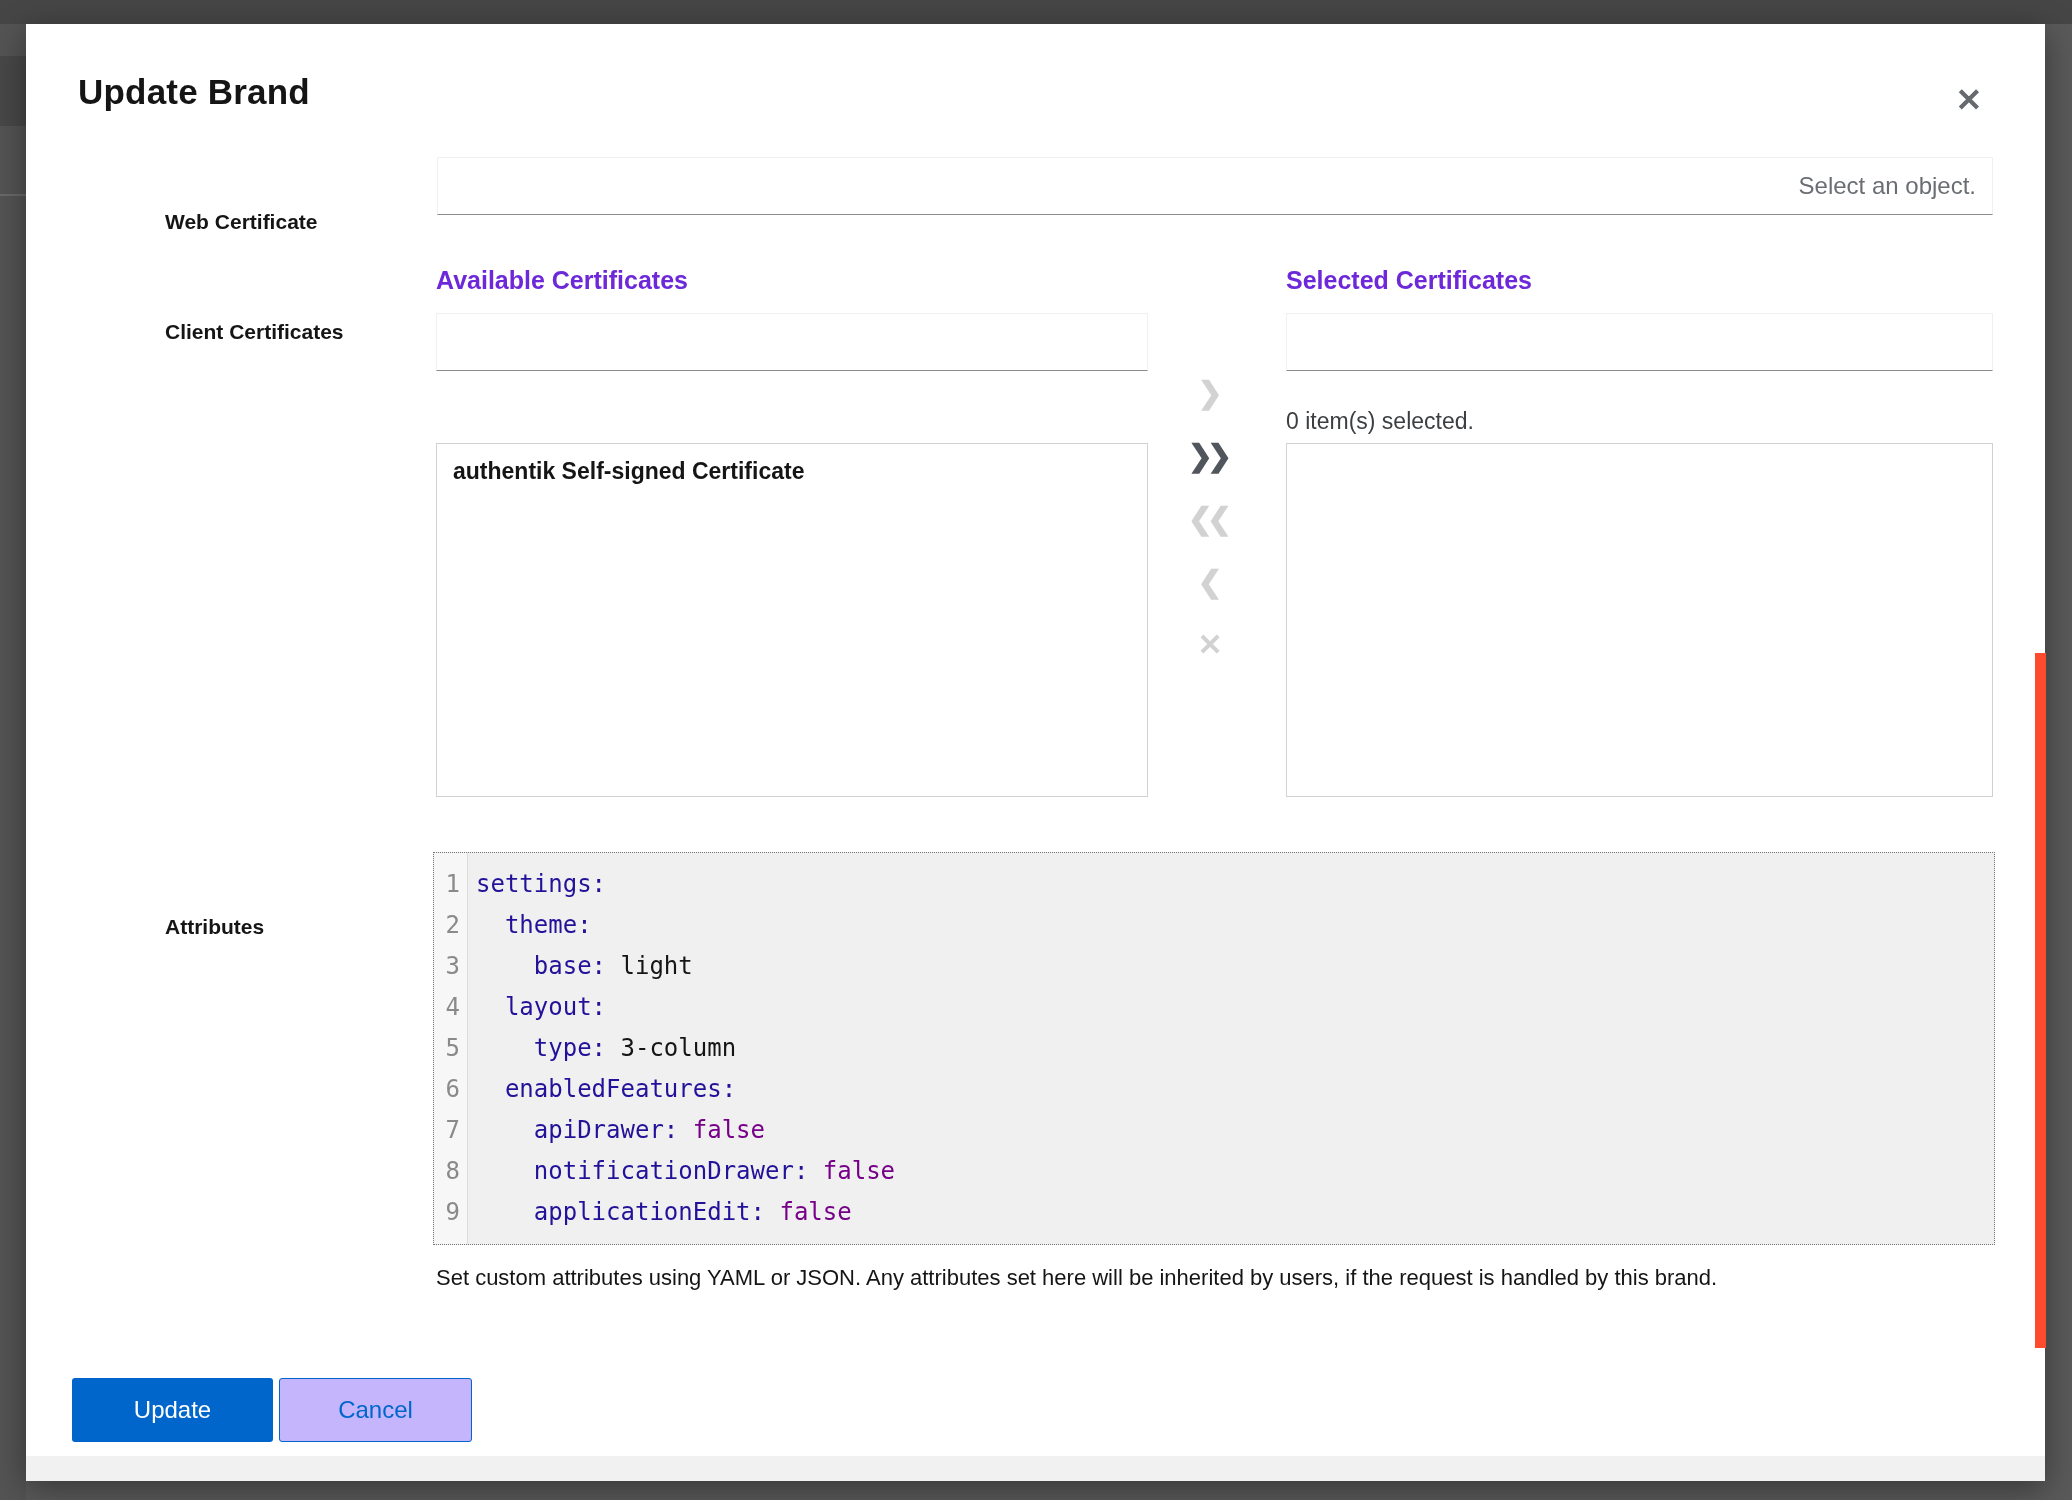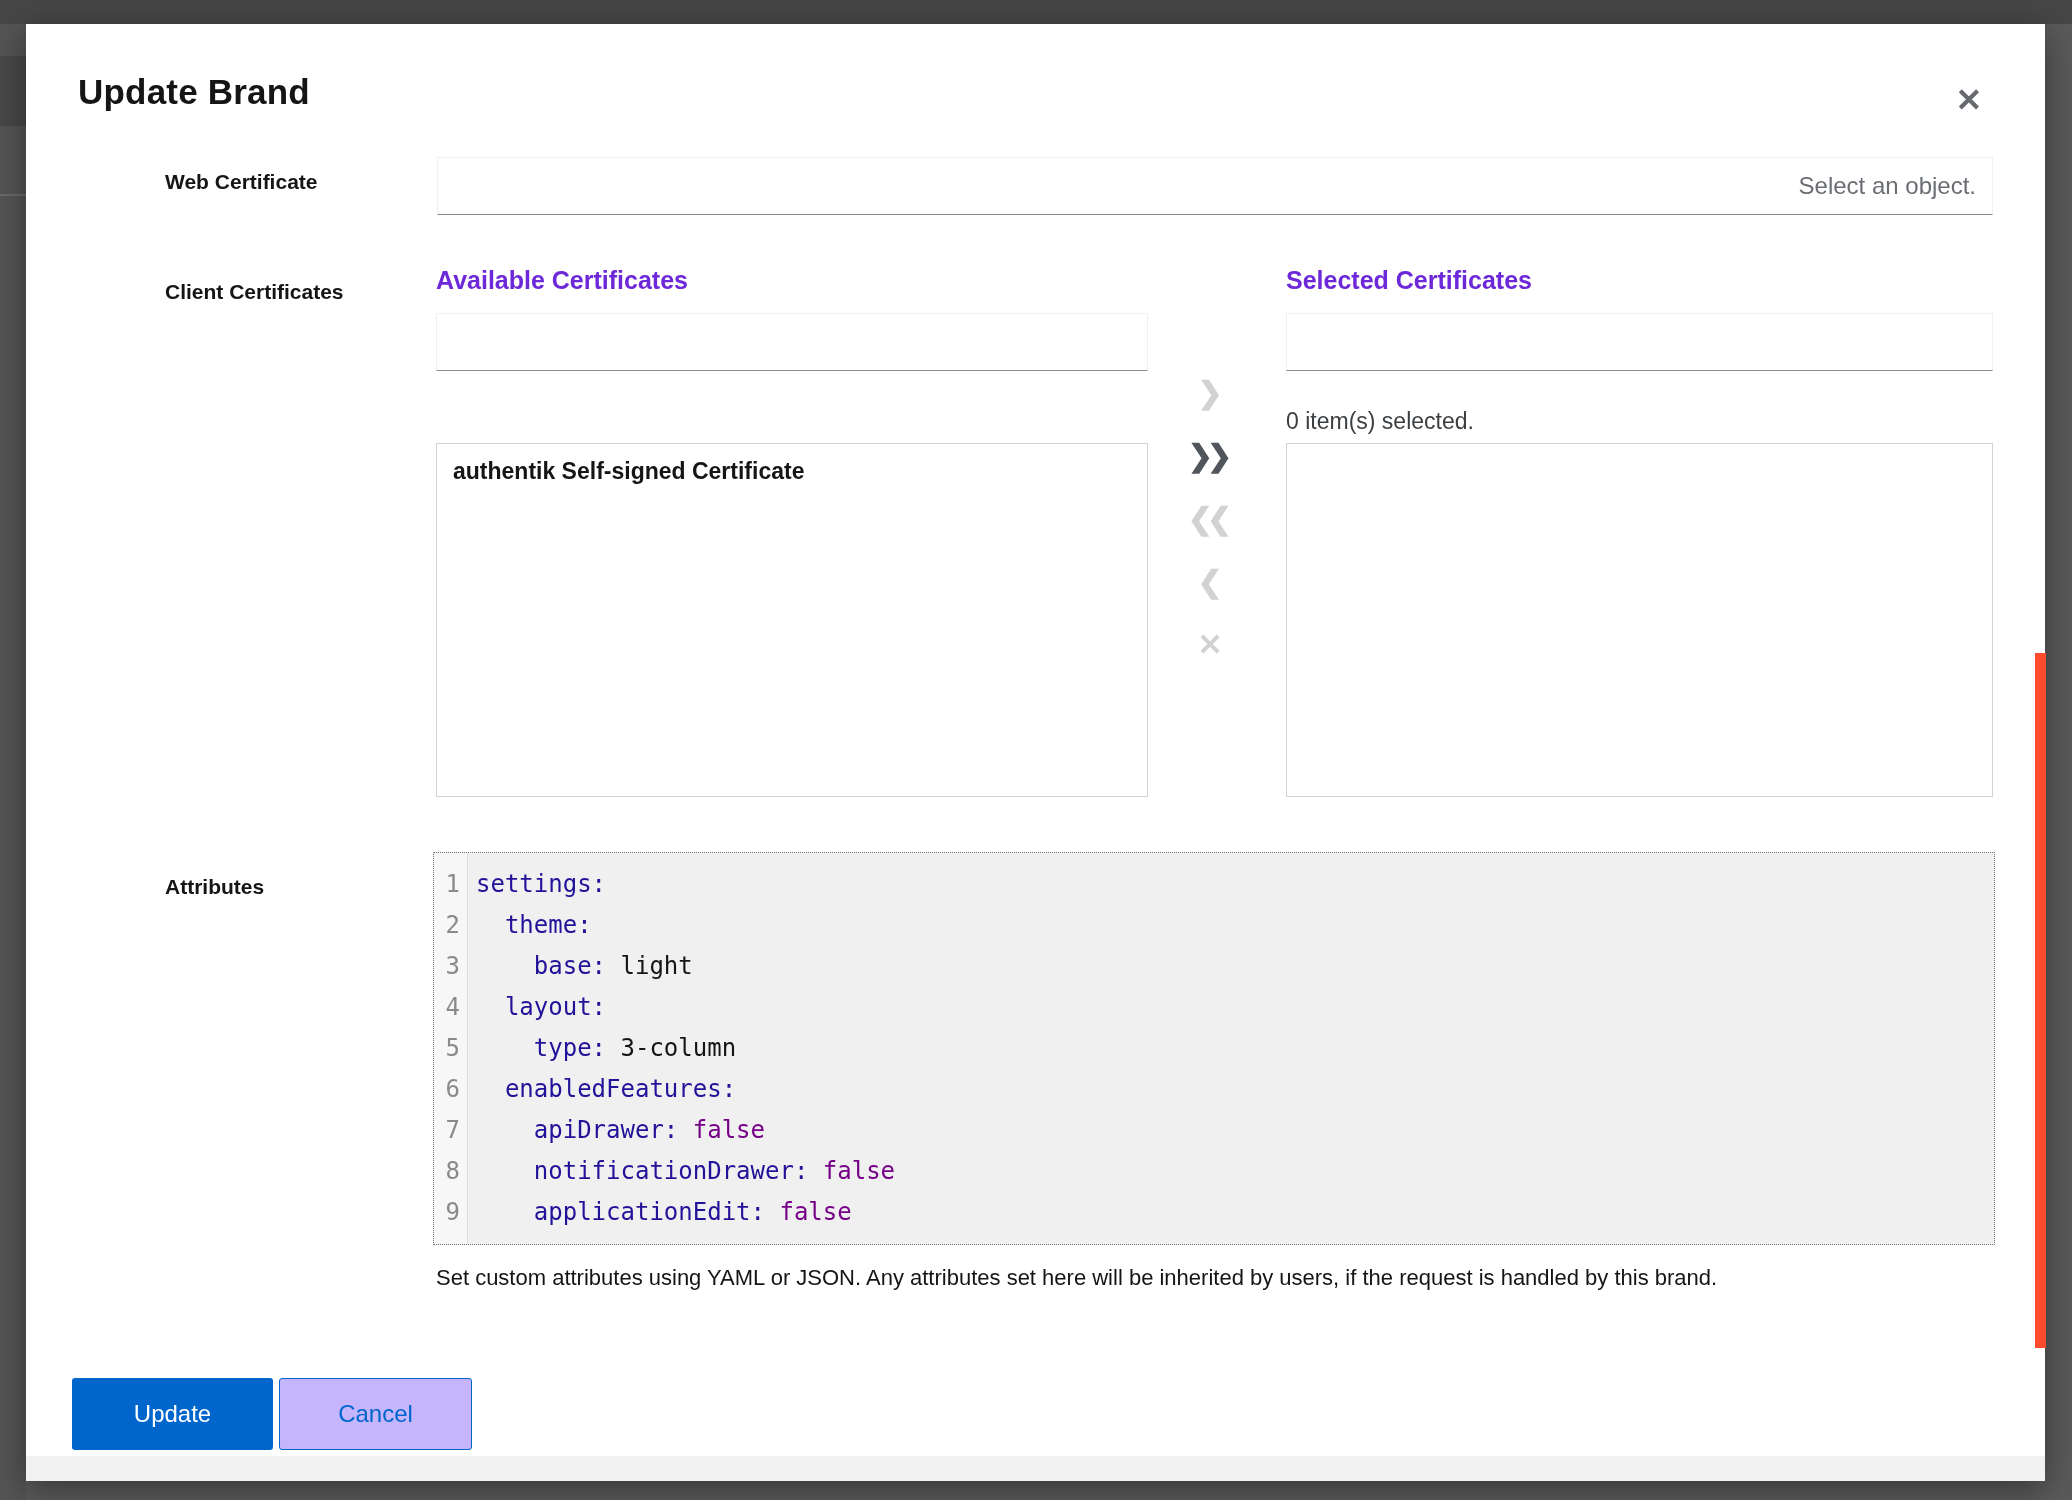--- a/index.html
+++ b/index.html
@@ -21,21 +21,21 @@
     font-size:35px; font-weight:700; color:#151515; letter-spacing:0.2px;
   }
   .close-btn {
     position:absolute; right:52px; top:52px; width:48px; height:48px;
     background:none; border:none; cursor:pointer;
     font-size:32px; font-weight:700; color:#66696d; line-height:48px; text-align:center;
   }
 
   .form-label {
     position:absolute; left:139px;
-    font-size:21px; font-weight:700; color:#151515;
+    font-size:21px; font-weight:700; color:#151515;margin-top:40px;
   }
 
   .pf-input {
     position:absolute; height:58px;
     border:1px solid #f0f0f0; border-bottom:1px solid #8a8d90;
     background:#fff; font-family:"Liberation Sans", sans-serif;
     font-size:24px; color:#151515; padding:0 16px; outline:none;
   }
   .pf-input::placeholder { color:#6a6e73; opacity:1; }
 
@@ -73,21 +73,21 @@
   }
   .code-gutter div { height:41px; line-height:41px; padding-right:7px; }
   .code-lines { padding:11px 0 0 8px; white-space:pre; color:#151515; }
   .code-lines div { height:41px; line-height:41px; }
   .tok-key { color:var(--code-key, #221199); }
   .tok-kw  { color:var(--code-kw, #770088); }
 
   .help-text { position:absolute; left:410px; top:1241px; width:1520px; font-size:22px; color:#151515; }
 
   .btn {
-    position:absolute; top:1354px; height:72px; border-radius:3px;
+    position:absolute; top:1354px; height:64px; border-radius:3px;
     font-family:"Liberation Sans", sans-serif; font-size:24px; cursor:pointer;
   }
   .btn-primary { left:46px; width:201px; background:var(--primary,#0066cc); color:#fff; border:none; }
   .btn-secondary { left:253px; width:193px; background:#c4b5fd; color:var(--primary,#0066cc); border:1px solid var(--primary,#0066cc); }
 
   .modal-footer-strip { position:absolute; left:0; bottom:0; width:100%; height:25px; background:#f1f1f1; }
 
   .scroll-thumb {
     position:absolute; left:2009px; top:629px; width:11px; height:695px;
     background:var(--accent,#fd4b2d); cursor:pointer;

